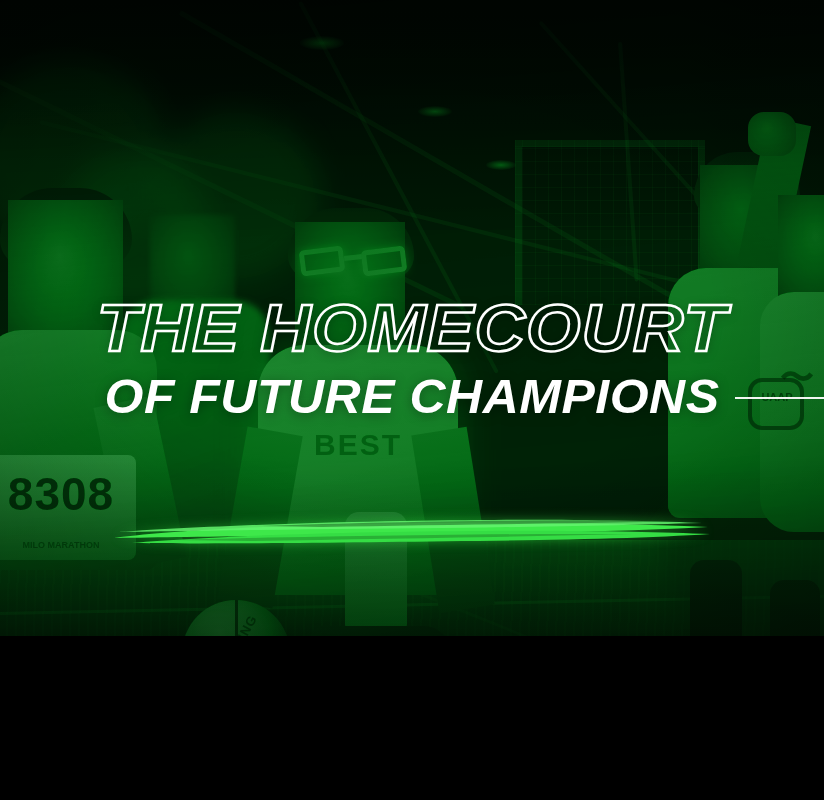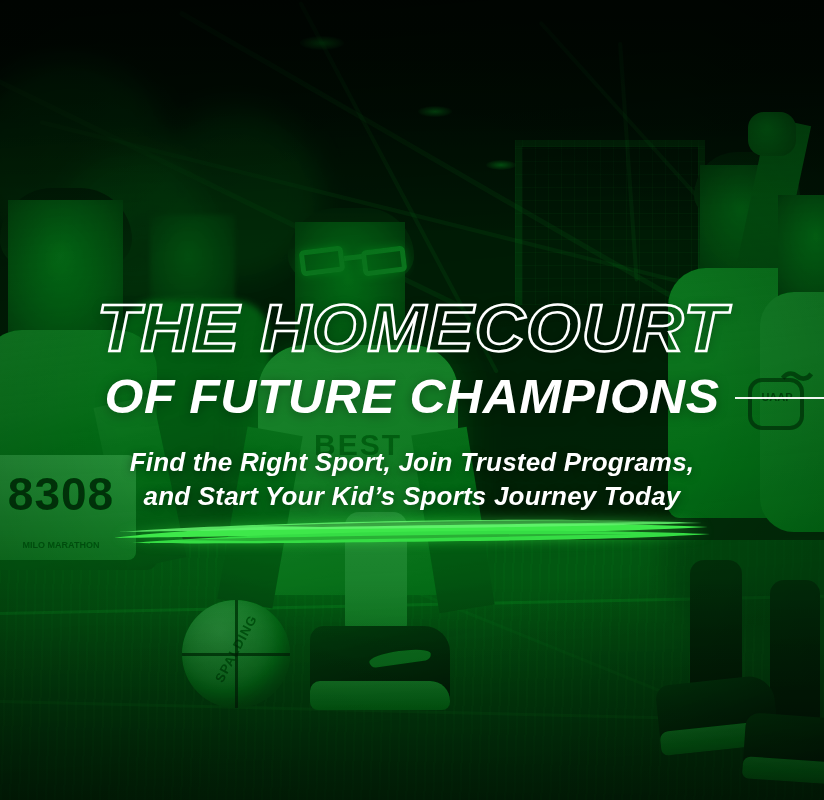--- a/index.html
+++ b/index.html
@@ -5,21 +5,21 @@
   * { margin:0; padding:0; box-sizing:border-box; }
   html, body {
     width:824px; height:800px;
     background:#000;
     font-family:"Liberation Sans", sans-serif;
     overflow:hidden;
   }
 
   .hero {
     position:relative;
-    width:824px; height:800px;
+    width:824px; height:636px;
     overflow:hidden;
     background:#0a3510;
   }
 
   
   .photo { position:absolute; inset:0; overflow:hidden; filter:saturate(0.9); }
 
   
   .floor {
     position:absolute; left:0; right:0; top:540px; bottom:0;
@@ -356,24 +356,20 @@
   <div class="vignette"></div>
 
   <div class="content">
 
     <h1 class="headline-outline">THE HOMECOURT</h1>
 
     <h2 class="headline-solid">OF FUTURE CHAMPIONS</h2>
 
     <div class="rule"></div>
 
-    <p class="subtitle">
-      <span>Find the Right Sport, Join Trusted Programs,</span>
-      <span class="l2">and Start Your Kid’s Sports Journey Today</span>
-    </p>
 
     <div class="brush">
       <svg viewBox="0 0 600 40" preserveAspectRatio="none" aria-hidden="true">
         <path d="M2,26 C60,18 180,12 330,11 C430,10 520,12 596,15 C520,19 430,21 330,22 C200,23 80,25 2,26 Z" fill="#3ee84a"></path>
         <path d="M20,31 C90,25 210,20 360,19 C460,18 545,20 598,22 C540,26 450,28 350,29 C210,31 90,32 20,31 Z" fill="#35dd44"></path>
         <path d="M6,20 C90,14 230,9 370,8 C470,7 545,9 590,11 C520,13 420,15 330,16 C200,17 80,19 6,20 Z" fill="#63f36d" opacity="0.85"></path>
         <path d="M150,14 C260,10 400,8 540,8 L596,9 C480,11 330,13 210,15 Z" fill="#0e4a14" opacity="0.45"></path>
         <path d="M60,28 C170,25 300,23 430,22 L520,22 C400,25 260,27 140,29 Z" fill="#0e4a14" opacity="0.30"></path>
       </svg>
     </div>

